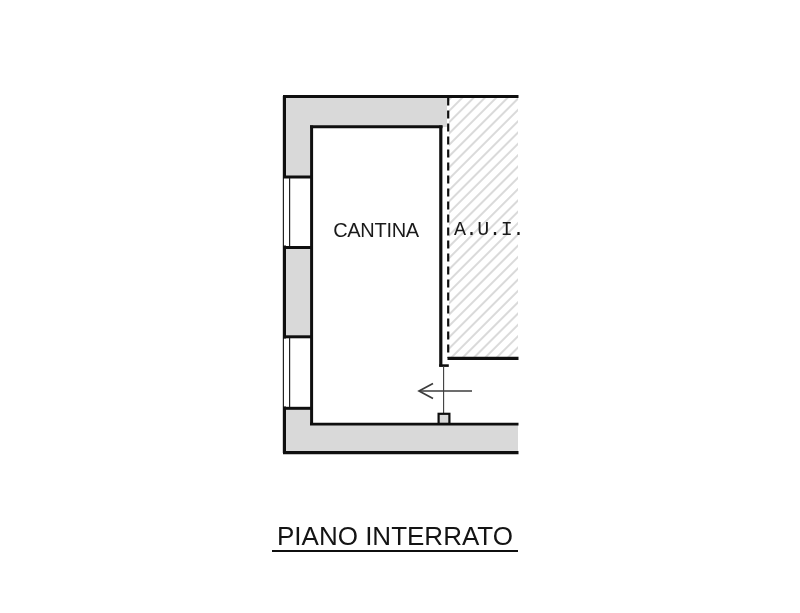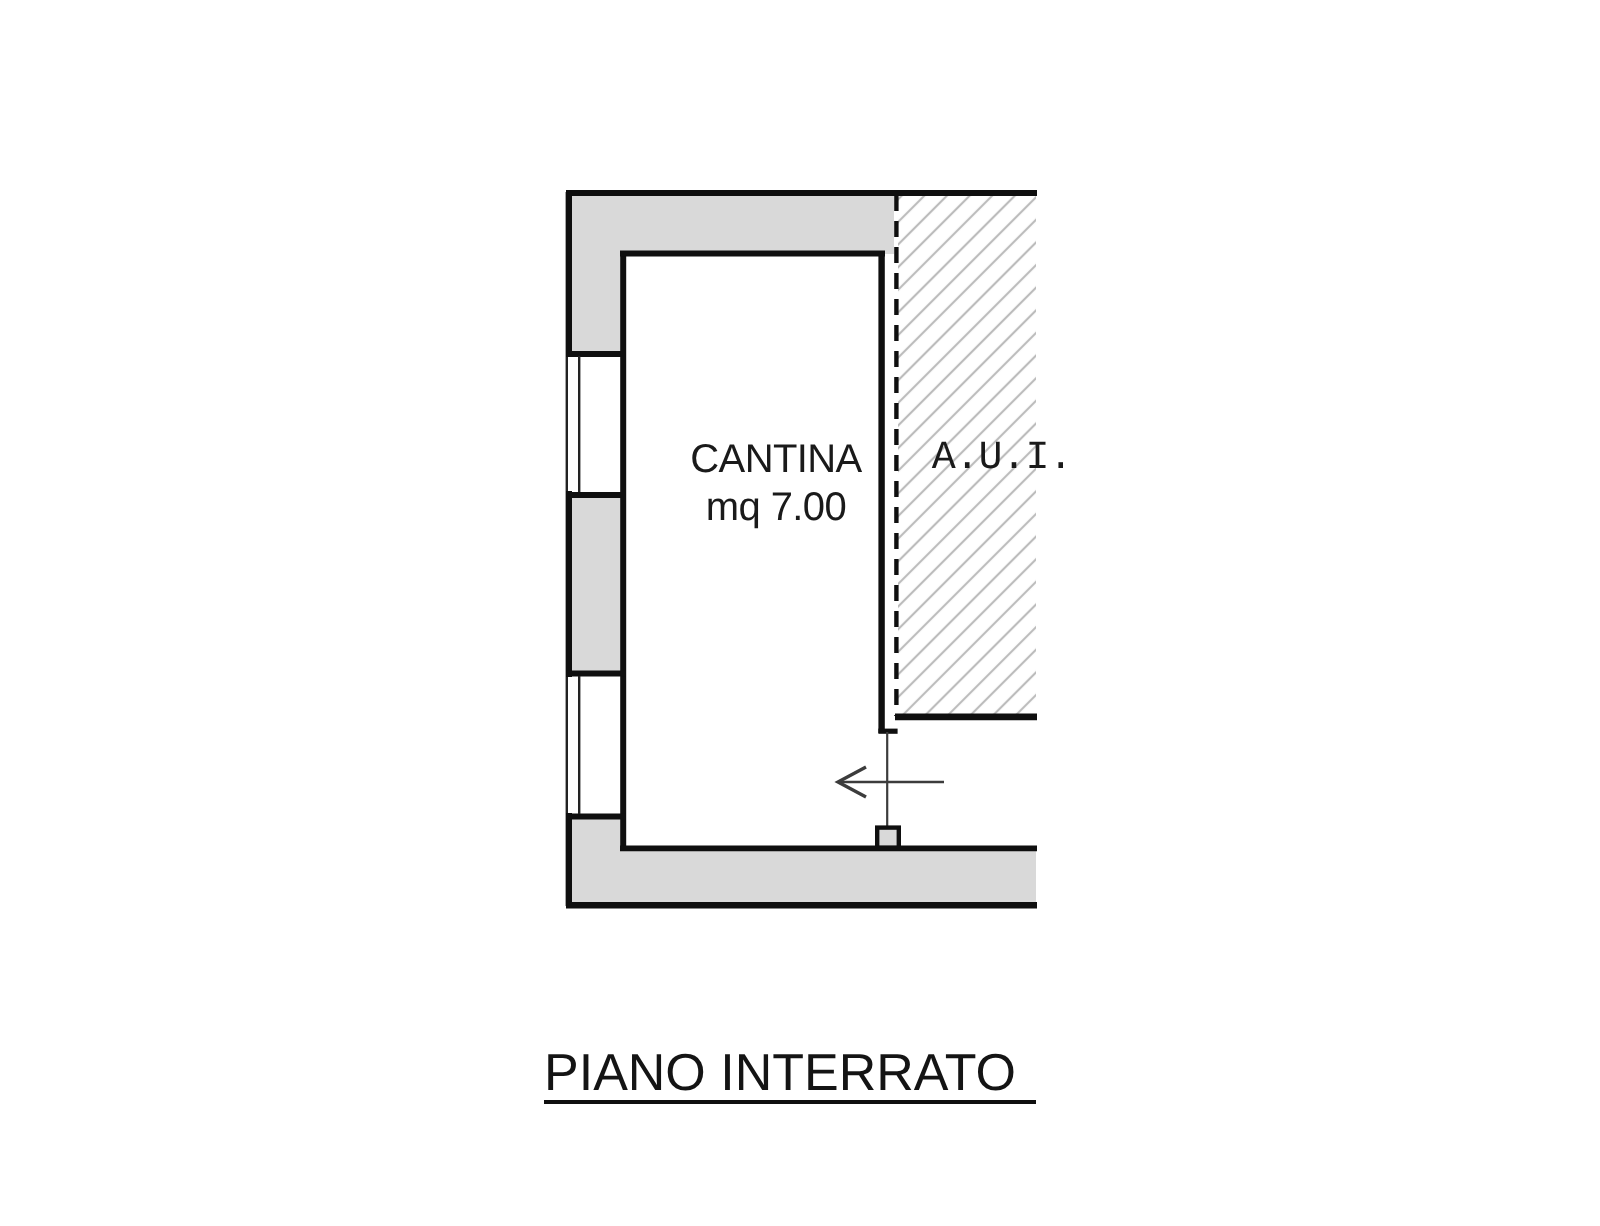--- a/index.html
+++ b/index.html
@@ -12,28 +12,28 @@
   }
   .stage svg{position:absolute;left:0;top:0;}
   .label{
     position:absolute;
     text-align:center;
     color:#1a1a1a;
     font-size:20px;
     line-height:22px;
     letter-spacing:-0.3px;
     white-space:nowrap;
-    margin-left:12px;
   }
   .room-name{left:312px;top:219px;width:128px;}
   .room-area{left:312px;top:243px;width:128px;}
   .aui-label{left:449px;top:219px;width:80px;font-family:Liberation Mono, monospace;}
   .plan-title{
     position:absolute;
     left:272px;top:522px;width:246px;
+    text-align:center;
     color:#141414;
     font-size:26px;
     line-height:28px;
     letter-spacing:0px;
     border-bottom:2.6px solid #0f0f0f;
     white-space:nowrap;
   }
   .ln{stroke:#0f0f0f;fill:none;stroke-linecap:butt;}
   .thin{stroke:#222222;fill:none;}
   .annot{stroke:#3c3c3c;fill:none;}
@@ -101,17 +101,16 @@
 
     <g>
       <line class="annot" x1="419" y1="391" x2="472" y2="391" stroke-width="1.3"></line>
       <polyline class="annot" points="433,383.5 419,391 433,398.5" stroke-width="1.7"></polyline>
     </g>
 
     <rect x="438.6" y="413.8" width="10.8" height="10" fill="#d9d9d9" stroke="#0f0f0f" stroke-width="2.2"></rect>
   </svg>
 
   <div class="label room-name">CANTINA</div>
-  <div class="label room-area">mq 7.00</div>
   <div class="label aui-label">A.U.I.</div>
   <div class="plan-title">PIANO INTERRATO</div>
 
 </div>
 
 </body></html>

